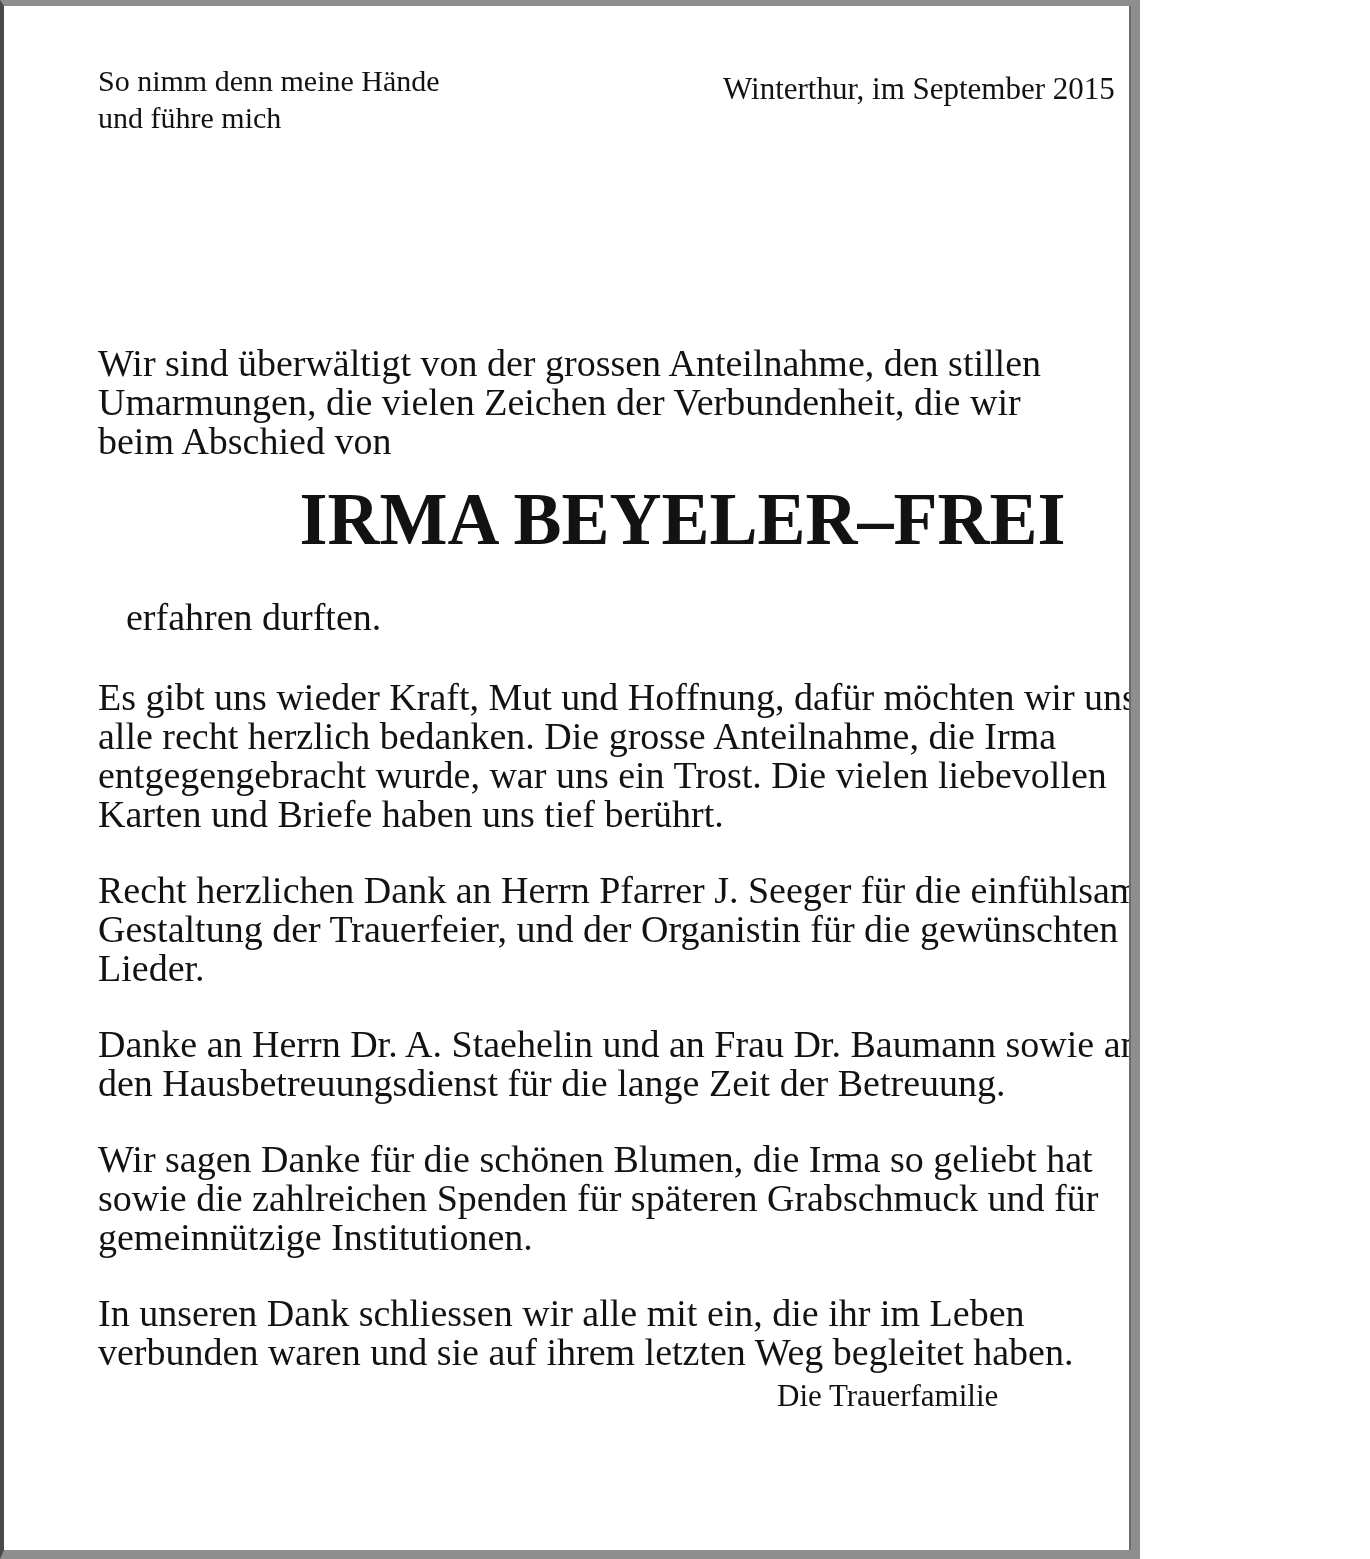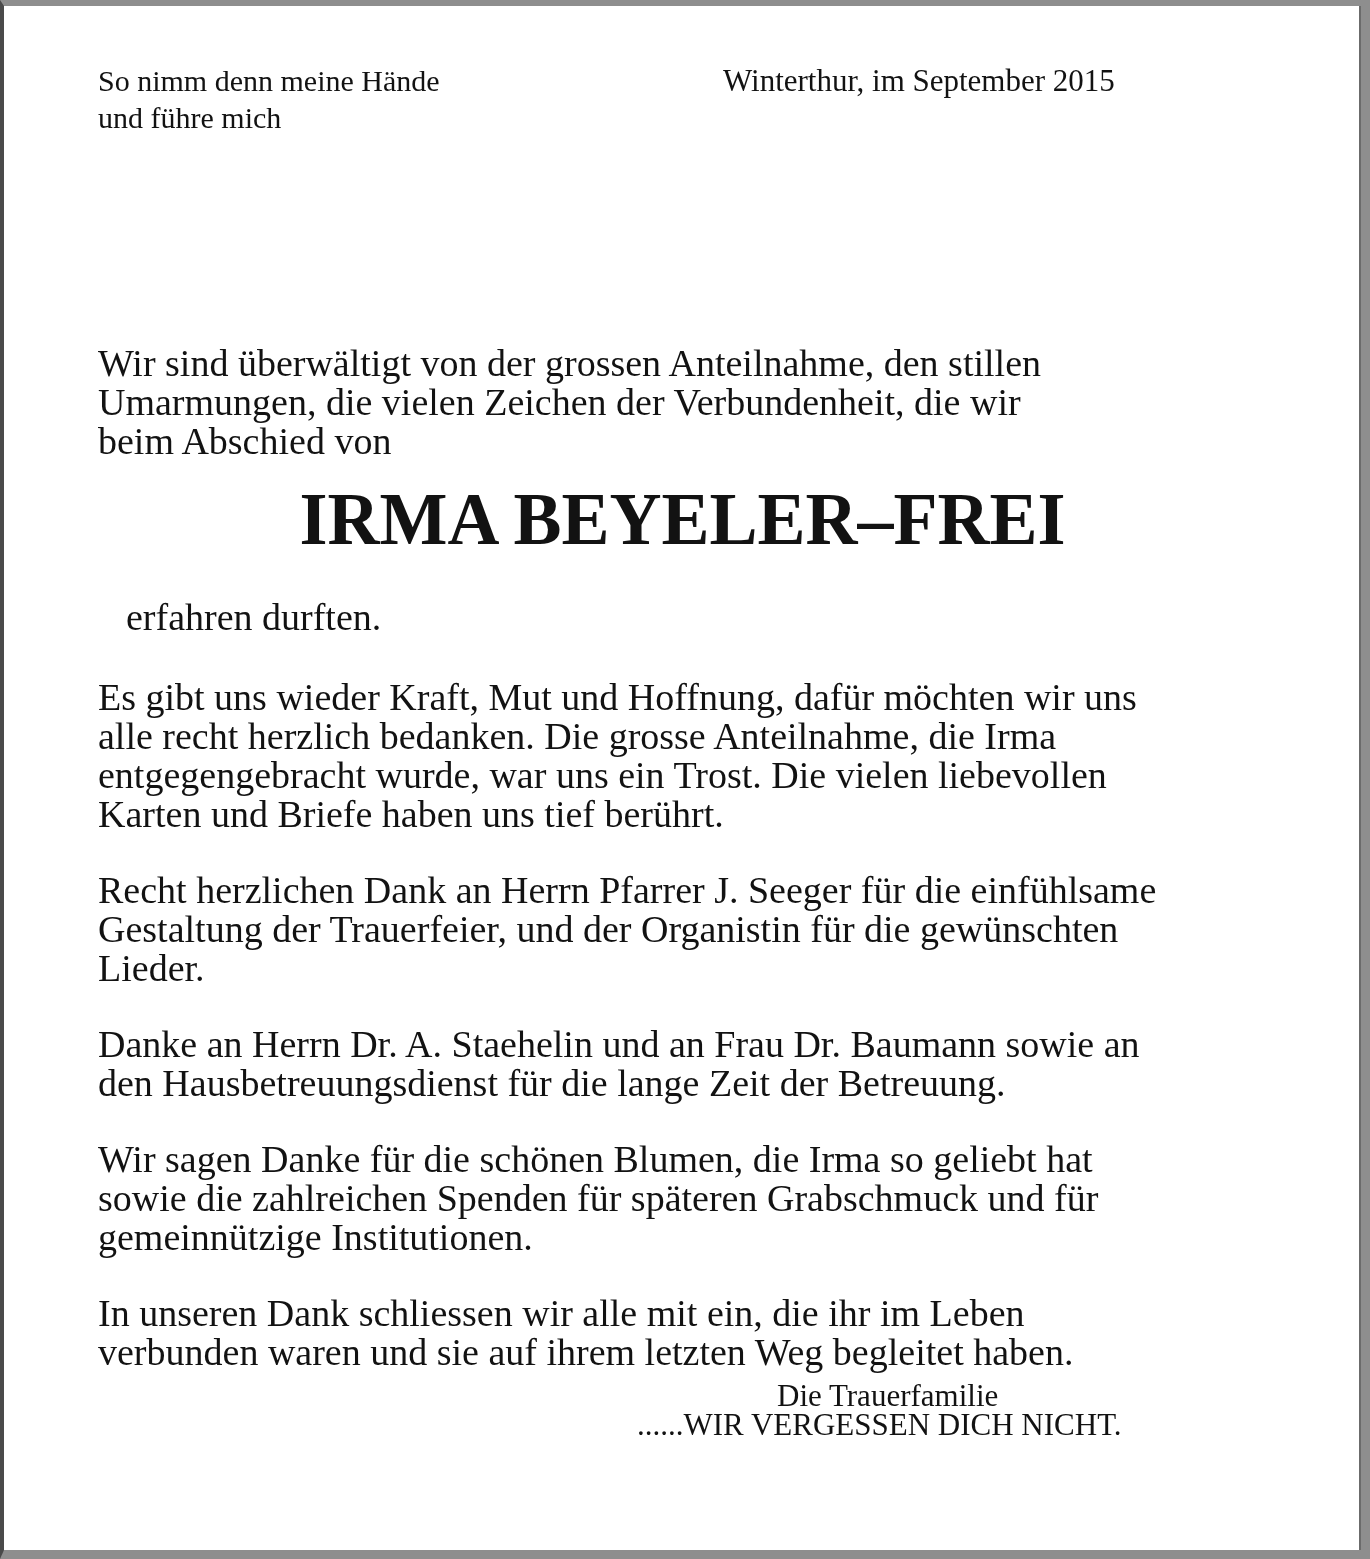--- a/index.html
+++ b/index.html
@@ -2,21 +2,21 @@
 <html><head>
 <meta charset="utf-8">
 <style>
   html, body {
     margin: 0;
     padding: 0;
     background: #ffffff;
   }
   .card {
     position: relative;
-    width: 1370px;
+    width: 1140px;
     height: 1559px;
     box-sizing: border-box;
     background: #ffffff;
     border-top: 6px solid #8e8e8e;
     border-right: 9px solid #8e8e8e;
     border-bottom: 9px solid #8e8e8e;
     border-left: 4px solid #4a4a4a;
     font-family: "Liberation Serif", "DejaVu Serif", serif;
     color: #121212;
     overflow: hidden;
@@ -36,21 +36,21 @@
     white-space: pre-line;
   }
   .verse {
     left: 94px;
     top: 56px;
     font-size: 30px;
     line-height: 37px;
   }
   .dateline {
     left: 719px;
-    top: 56px;
+    top: 64px;
     font-size: 31px;
     line-height: 37px;
   }
   .doc-title {
     left: 94px;
     top: 206px;
     font-size: 36px;
     line-height: 42px;
     letter-spacing: 0.5px;
   }
@@ -132,17 +132,16 @@
 den Hausbetreuungsdienst für die lange Zeit der Betreuung.</div>
 
   <div class="abs para p-thanks4">Wir sagen Danke für die schönen Blumen, die Irma so geliebt hat
 sowie die zahlreichen Spenden für späteren Grabschmuck und für
 gemeinnützige Institutionen.</div>
 
   <div class="abs para p-thanks5">In unseren Dank schliessen wir alle mit ein, die ihr im Leben
 verbunden waren und sie auf ihrem letzten Weg begleitet haben.</div>
 
 
-  <div class="abs farewell-right">......WIR VERGESSEN DICH NICHT.</div>
 
   <div class="abs signature">Die Trauerfamilie</div>
 
 </div>
 
 </body></html>

